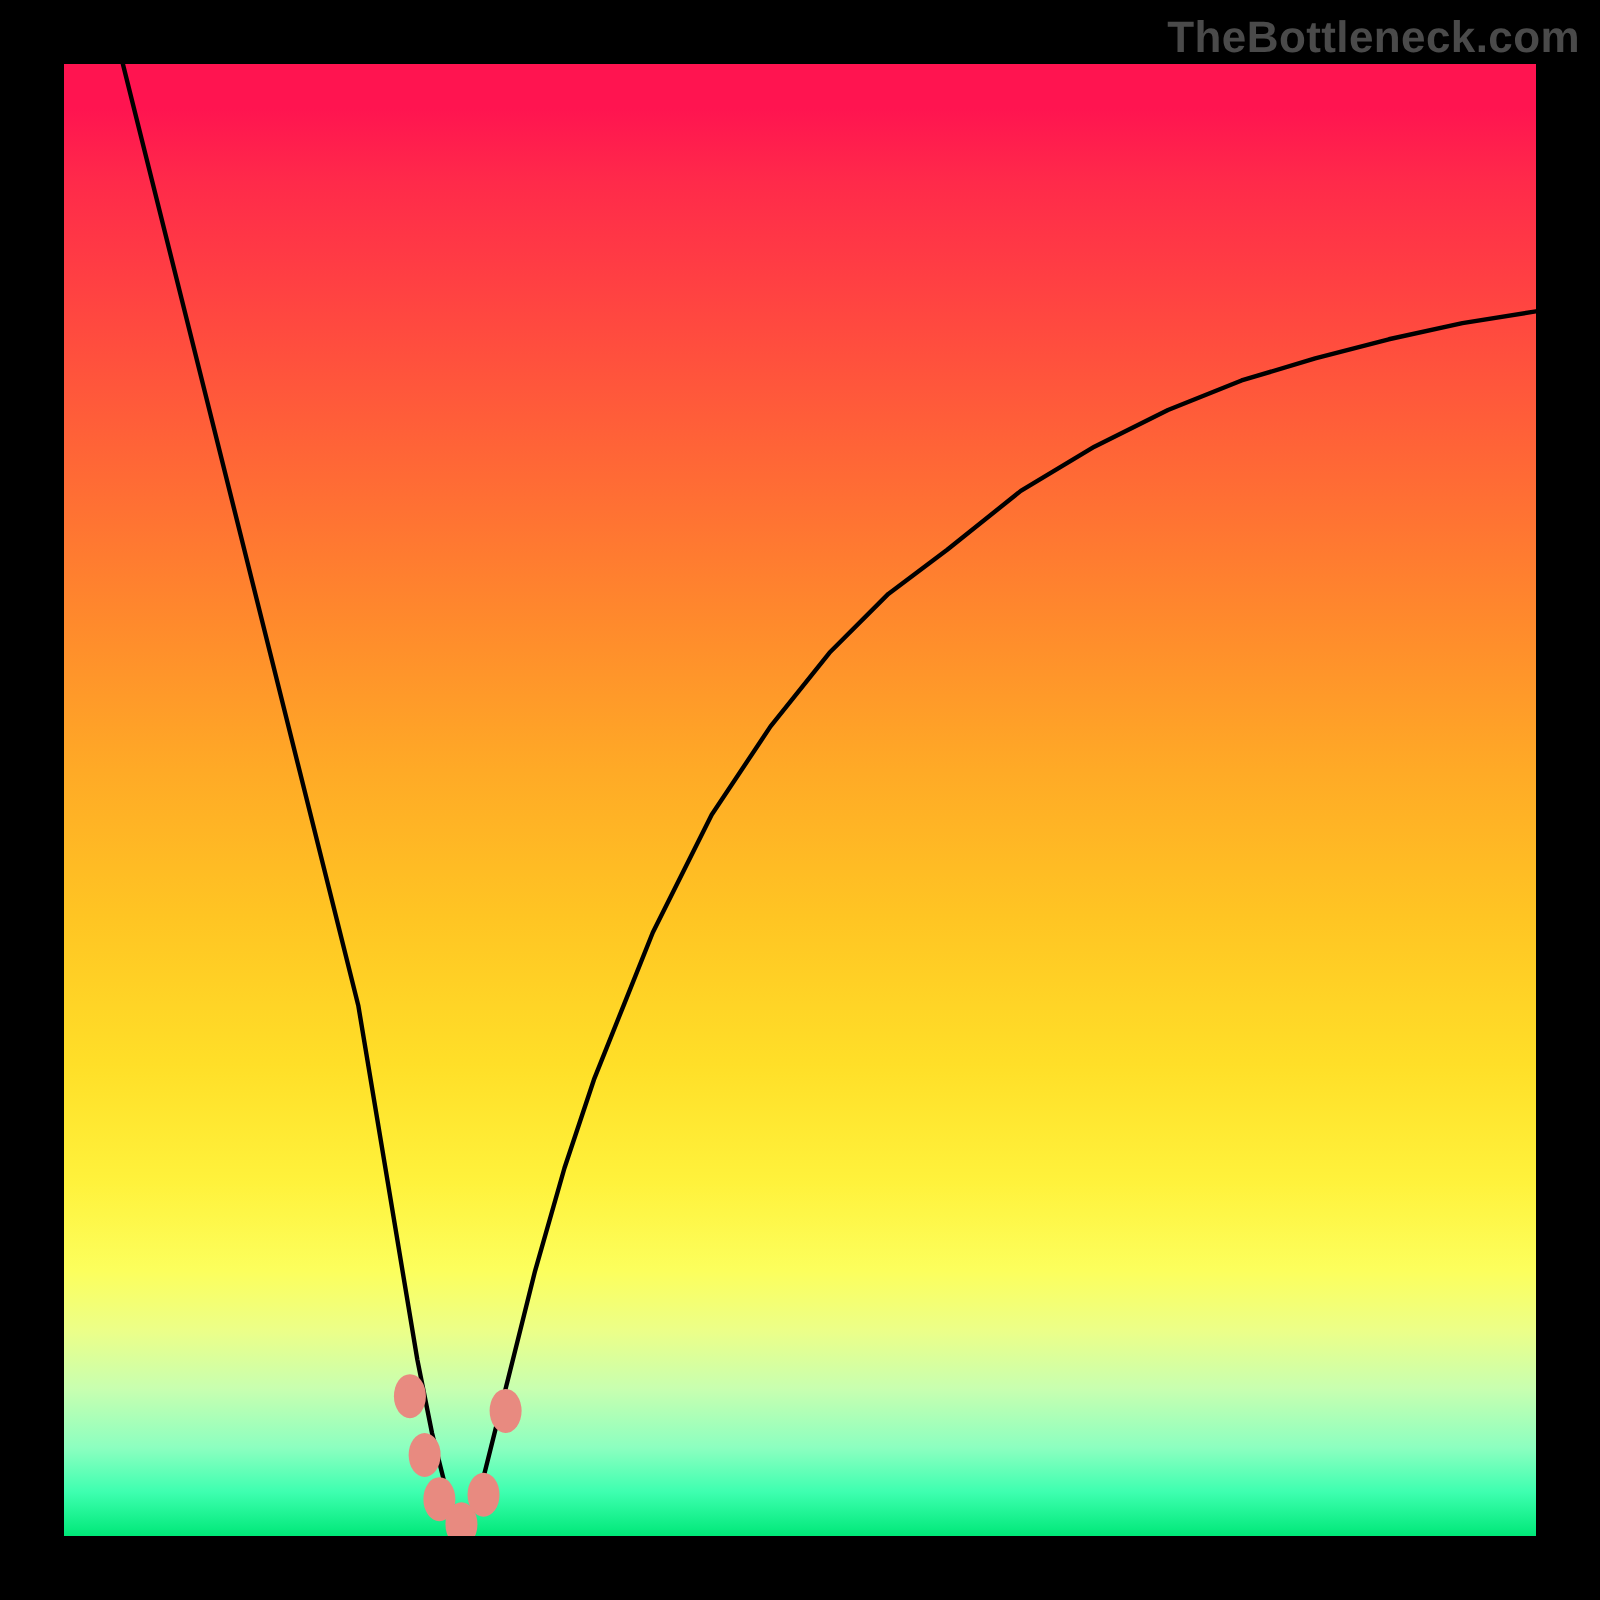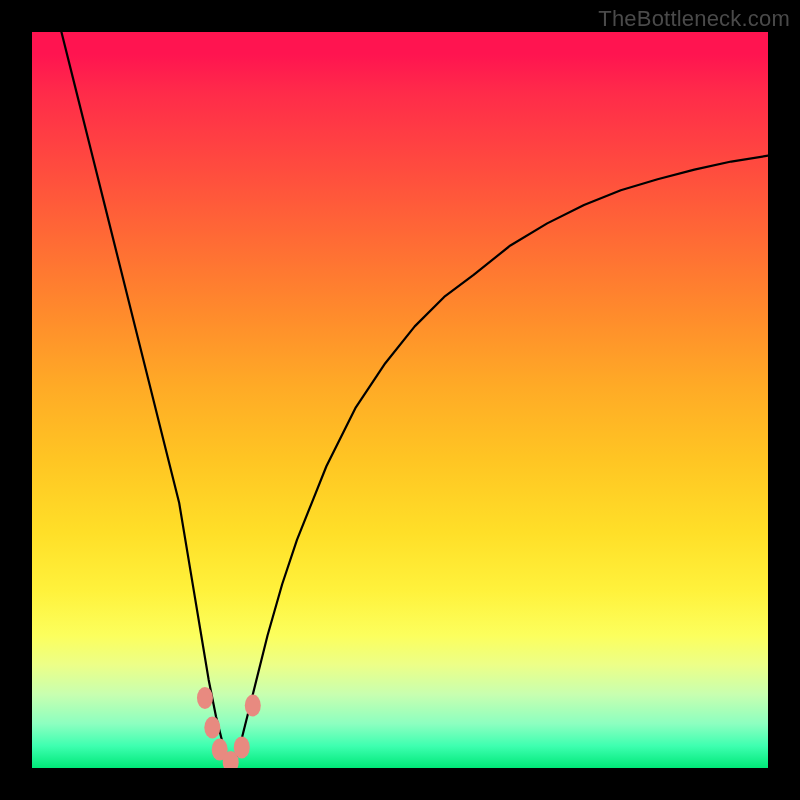--- a/index.html
+++ b/index.html
@@ -60,21 +60,21 @@
     width: 736px;
     height: 736px;
   }
   .watermark {
     position: absolute;
     top: 6px;
     right: 10px;
     color: #4a4a4a;
     font-size: 22px;
     letter-spacing: 0.2px;
-    font-weight: 400;
+    font-weight: 700;
   }
 </style>
 </head>
 <body>
 
 <div class="frame">
   <div class="plot-area">
     <div class="gradient-bg"></div>
     <svg class="curve-svg" viewBox="0 0 736 736" preserveAspectRatio="none">
       <path id="curve-path" fill="none" stroke="#000000" stroke-width="2.2" stroke-linejoin="round" stroke-linecap="round" d="M29.44 0.00 L44.16 58.88 L58.88 117.76 L73.60 176.64 L88.32 235.52 L103.04 294.40 L117.76 353.28 L132.48 412.16 L147.20 471.04 L161.92 559.36 L169.28 603.52 L176.64 647.68 L184.00 684.48 L191.36 713.92 L198.72 732.32 L206.08 721.28 L213.44 691.84 L220.80 662.40 L228.16 632.96 L235.52 603.52 L250.24 552.00 L264.96 507.84 L279.68 471.04 L294.40 434.24 L323.84 375.36 L353.28 331.20 L382.72 294.40 L412.16 264.96 L441.60 242.88 L478.40 213.44 L515.20 191.36 L552.00 172.96 L588.80 158.24 L625.60 147.20 L662.40 137.63 L699.20 129.54 L736.00 123.65"></path>

